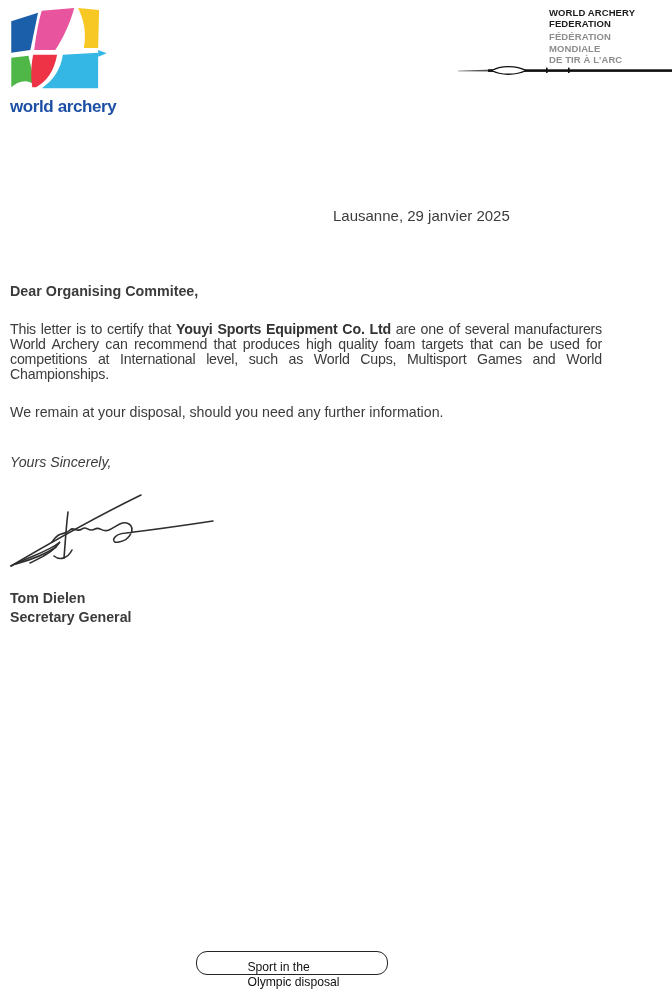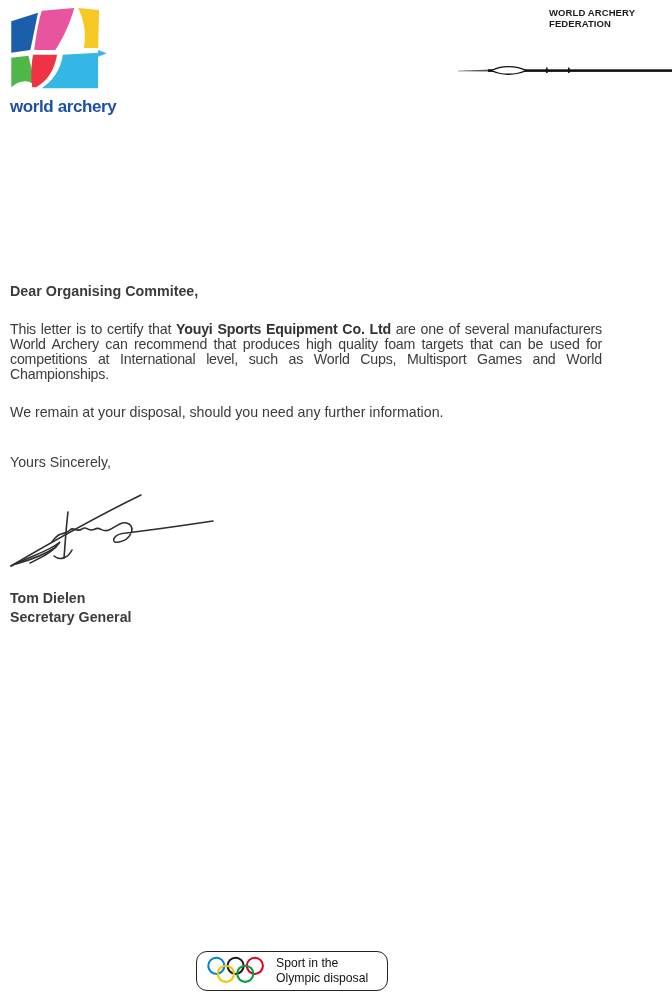--- a/index.html
+++ b/index.html
@@ -21,28 +21,28 @@
   .address{position:absolute;left:549px;top:74px;width:123px;font-size:8.6px;line-height:11.2px;color:#7e7e7e;}
   
   .date{position:absolute;left:333px;top:207px;font-size:15px;color:#3c3c3c;}
   .salutation{position:absolute;left:10px;top:283px;font-size:14.3px;color:#3b3b3b;font-weight:bold;}
   .para1{
     position:absolute;left:10px;top:322px;width:592px;text-align:justify;
     font-size:14.2px;line-height:15px;color:#3b3b3b;letter-spacing:-0.2px;
   }
   .para1 b{color:#333333;}
   .para2{position:absolute;left:10px;top:404px;font-size:14.2px;color:#3b3b3b;}
-  .closing{position:absolute;left:10px;top:454px;font-size:14.2px;color:#3b3b3b;}
+  .closing{position:absolute;left:10px;top:454px;font-size:14.2px;color:#3b3b3b;font-style:italic;}
   .signature{position:absolute;left:8px;top:486px;width:212px;height:86px;}
   .signoff{position:absolute;left:10px;top:589px;font-size:14.2px;line-height:19px;color:#3b3b3b;font-weight:bold;}
   
   .olympic-badge{
-    position:absolute;left:196px;top:951px;width:192px;height:40px;box-sizing:border-box;
+    position:absolute;left:196px;top:951px;width:192px;height:24px;box-sizing:border-box;
     border:1.5px solid #232323;border-radius:11px;display:flex;align-items:center;
-    padding:0 6px 0 9px;gap:8px;background:#ffffff;
+    padding:0 6px 0 9px;gap:8px;background:#ffffff;flex-direction:column;
   }
   .olympic-label{font-size:12.2px;line-height:14.6px;color:#111111;white-space:nowrap;}
 </style>
 </head>
 <body>
 
 <div class="page">
 
   <div class="logo">
     <svg width="98" height="84" viewBox="0 0 102 88">
@@ -55,31 +55,37 @@
       <polygon points="92,44 101,47.5 92,51" fill="#35b7e5"></polygon>
     </svg>
     <div class="wordmark">world archery</div>
   </div>
 
   <div class="org">
     <div class="org-en">
       <div>WORLD ARCHERY</div>
       <div>FEDERATION</div>
     </div>
+    <div class="org-fr">
+      <div>FÉDÉRATION</div>
+      <div>MONDIALE</div>
+      <div>DE TIR À L'ARC</div>
+    </div>
   </div>
 
   <svg class="arrow" viewBox="0 0 214 16">
     <polygon points="0,8.7 34,7.4 34,9.6 0,9.3" fill="#555555"></polygon>
     <rect x="30" y="7.3" width="184" height="2.6" fill="#111111"></rect>
     <path d="M34,8.5 C42,3.6 58,3.1 68,8.5 C58,13.6 42,13.4 34,8.5 Z" fill="#ffffff" stroke="#111111" stroke-width="1.3"></path>
     <rect x="88" y="5.6" width="1.6" height="5.4" fill="#111111"></rect>
     <rect x="110" y="5.6" width="1.6" height="5.4" fill="#111111"></rect>
   </svg>
 
 
+  <div class="date">Lausanne, 29 janvier 2025</div>
 
   <div class="salutation">Dear Organising Commitee,</div>
 
   <div class="para1"><span>This letter is to certify that </span><b>Youyi Sports Equipment Co. Ltd</b> <span> are one of several manufacturers World Archery can recommend that produces high quality foam targets that can be used for competitions at International level, such as World Cups, Multisport Games and World Championships.</span></div>
 
   <div class="para2">We remain at your disposal, should you need any further information.</div>
 
   <div class="closing">Yours Sincerely,</div>
 
   <svg class="signature" viewBox="0 0 212 86">

